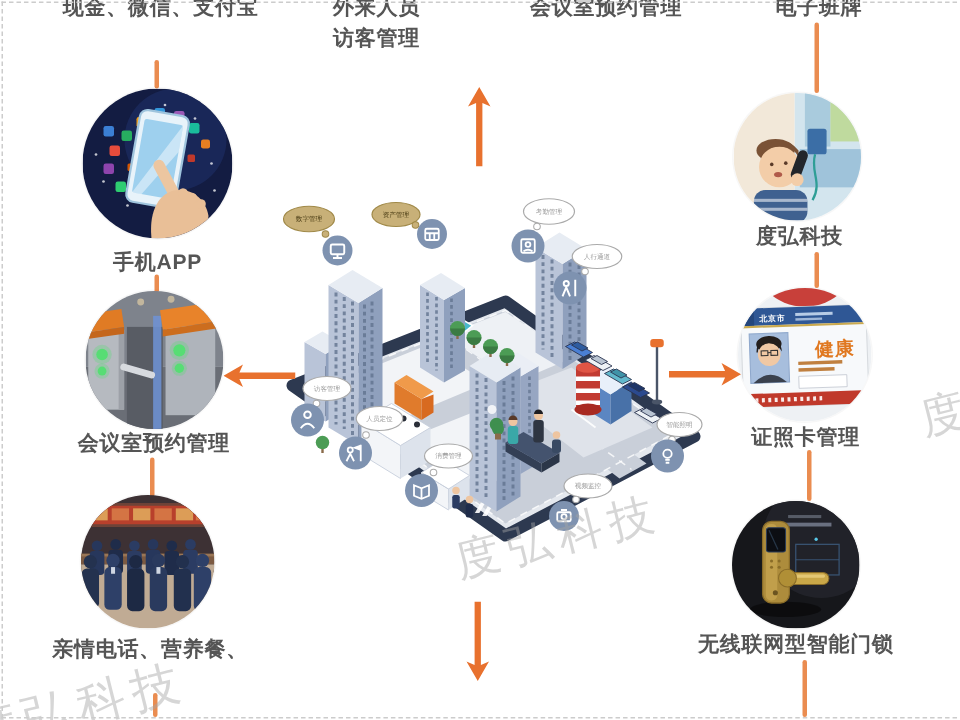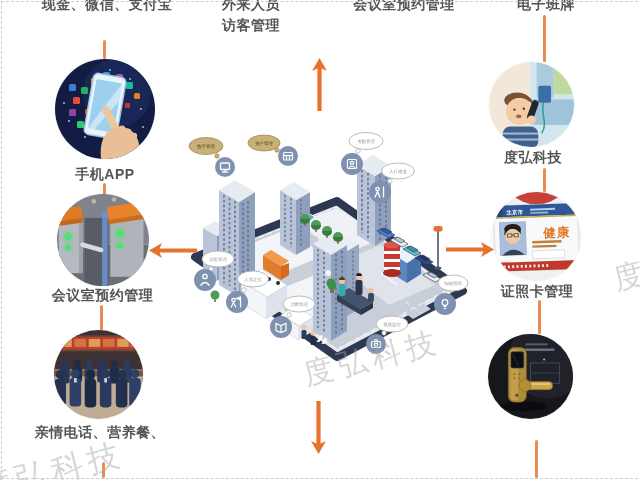--- a/index.html
+++ b/index.html
@@ -287,20 +287,21 @@
           <circle cx="37" cy="47" r="1.2" fill="#8a6c28"></circle>
         <circle cx="31" cy="52" r="1.2" fill="#8a6c28"></circle>
           <circle cx="37" cy="52" r="1.2" fill="#8a6c28"></circle>
         <circle cx="34" cy="72" r="2" fill="#6b5420"></circle>
         <rect x="40" y="56" width="36" height="9.5" rx="4.7" fill="#c9a748" stroke="#8a6c28" stroke-width="0.8"></rect>
         <rect x="43" y="57.6" width="30" height="2.5" rx="1.2" fill="#e8cd7c" opacity="0.85"></rect>
         <circle cx="43.5" cy="60.5" r="7" fill="#b08f36" stroke="#8a6c28" stroke-width="0.8"></circle>
       </g>
     </svg>
   </div>
+  <div class="lbl" style="left:443px;top:419px;width:175px;">无线联网型智能门锁</div>
 
   <svg class="center-art" viewBox="0 0 292 244">
 
     <g>
       <polygon points="10,134 152,78 278,168 152,234" fill="#e4e8ee" stroke="#2d3950" stroke-width="8" stroke-linejoin="round"></polygon>
       <polygon points="24,134 152,84 264,166 152,226" fill="#c9cfd9"></polygon>
       <polygon points="96,96 112,90 246,186 228,196" fill="#c9cfd9"></polygon>
       <path d="M24,134 L152,84 L264,166 L152,226 Z" fill="none" stroke="#ffffff" stroke-width="1" stroke-dasharray="5 4" opacity="0.8"></path>
       <path d="M104,94 L236,190" stroke="#ffffff" stroke-width="1" stroke-dasharray="5 4" opacity="0.8"></path>
       <polygon points="38,132 100,107 140,132 78,158" fill="#f2f4f7"></polygon>

